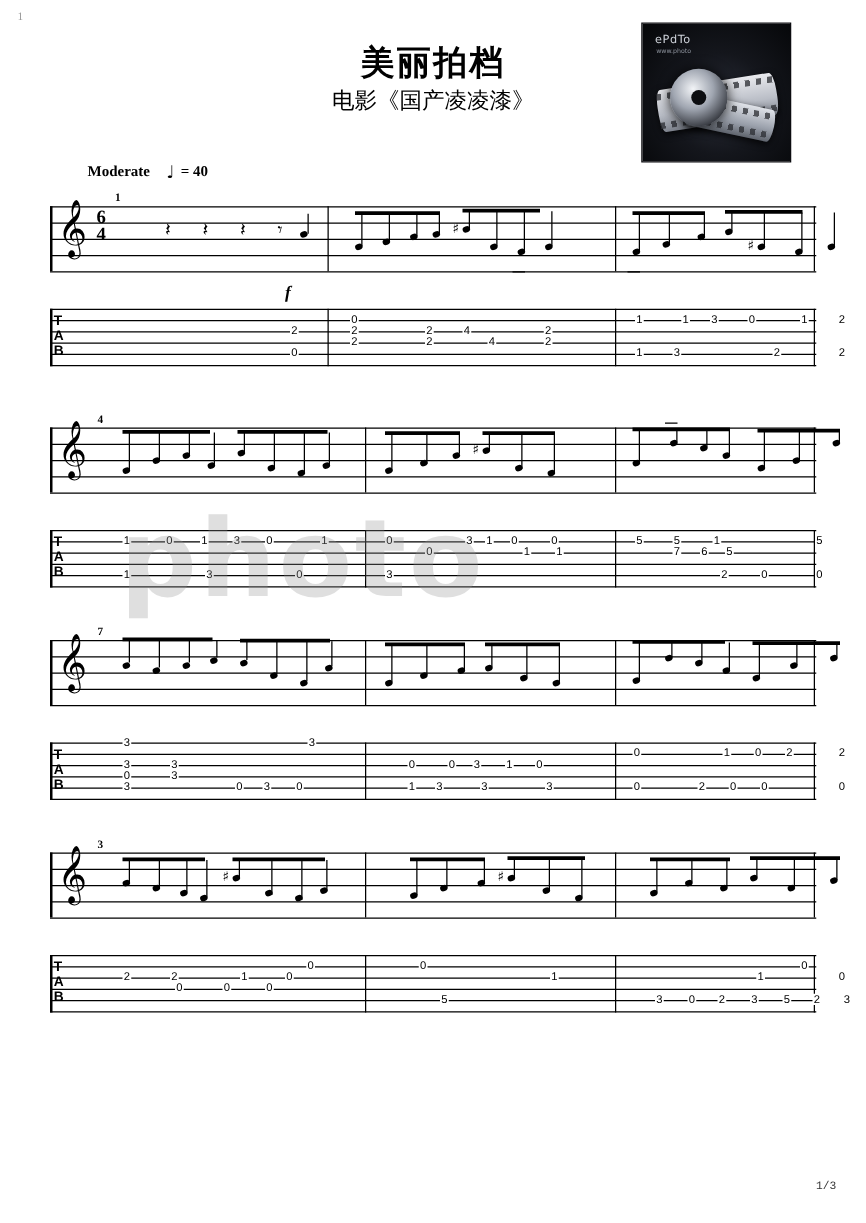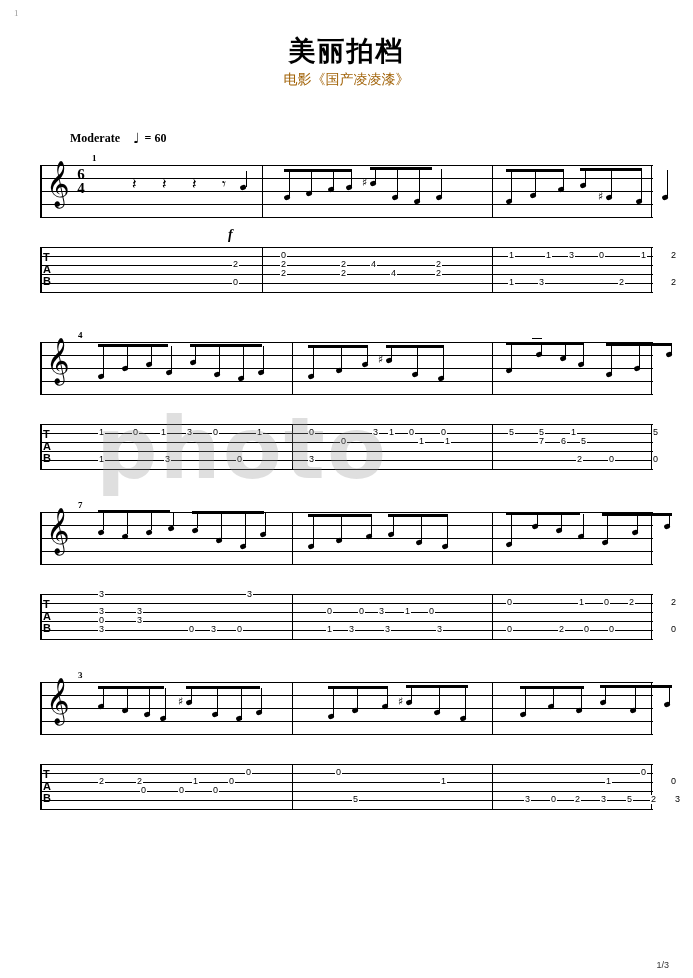--- a/index.html
+++ b/index.html
@@ -40,22 +40,22 @@
   .song-title {
     font-family: "DejaVu Sans", sans-serif;
     font-size: 27px;
     font-weight: bold;
     letter-spacing: 2px;
     color: #000;
     line-height: 30px;
   }
   .song-subtitle {
     font-family: Liberation Serif, serif;
-    font-size: 14px;
-    color: #a16207;
+    font-size: 18px;
+    color: #000000;
     line-height: 20px;
     margin-top: 4px;
   }
   
   .album-art {
     position: absolute;
     right: 60px; top: 18px;
     width: 118px;
     height: 110px;
     background: radial-gradient(ellipse at 52% 58%, #2b2f3a 0%, #14161c 45%, #050608 100%);
@@ -311,43 +311,56 @@
     left: 48px;
     top: 556px;
     font-family: "DejaVu Sans", sans-serif;
     font-size: 50px;
     color: rgba(150,150,150,0.30);
     letter-spacing: 3px;
   }
   .page-number {
     position: absolute;
     right: 24px;
-    bottom: 8px;
-    font-family: Liberation Sans, sans-serif;
+    bottom: 24px;
+    font-family: Liberation Mono, monospace;
     font-size: 9px;
     color: #333;
   }
 </style>
 </head>
 <body>
 
 <div class="page">
 
   <div class="corner-mark">1</div>
 
   <div class="title-block">
     <div class="song-title">美丽拍档</div>
     <div class="song-subtitle">电影《国产凌凌漆》</div>
   </div>
 
+  <div class="album-art">
+    <div class="logo-text">ePdTo</div>
+    <div class="logo-sub">www.photo</div>
+    <div class="film-strip">
+      <div class="film-holes"></div>
+      <div class="film-holes b"></div>
+    </div>
+    <div class="film-strip two">
+      <div class="film-holes"></div>
+      <div class="film-holes b"></div>
+    </div>
+    <div class="reel"></div>
+  </div>
 
   <div class="tempo">
     <span>Moderate</span>
     <span class="note-glyph">♩</span>
-    <span>= 60</span>
+    <span>= 40</span>
   </div>
 
   <div class="system sys-1">
     <div class="staff">
       <div class="brace-bar" style="height:52px"></div>
       <div class="line" style="top:0px"></div>
       <div class="line" style="top:13px"></div>
       <div class="line" style="top:26px"></div>
       <div class="line" style="top:39px"></div>
       <div class="line" style="top:52px"></div>

